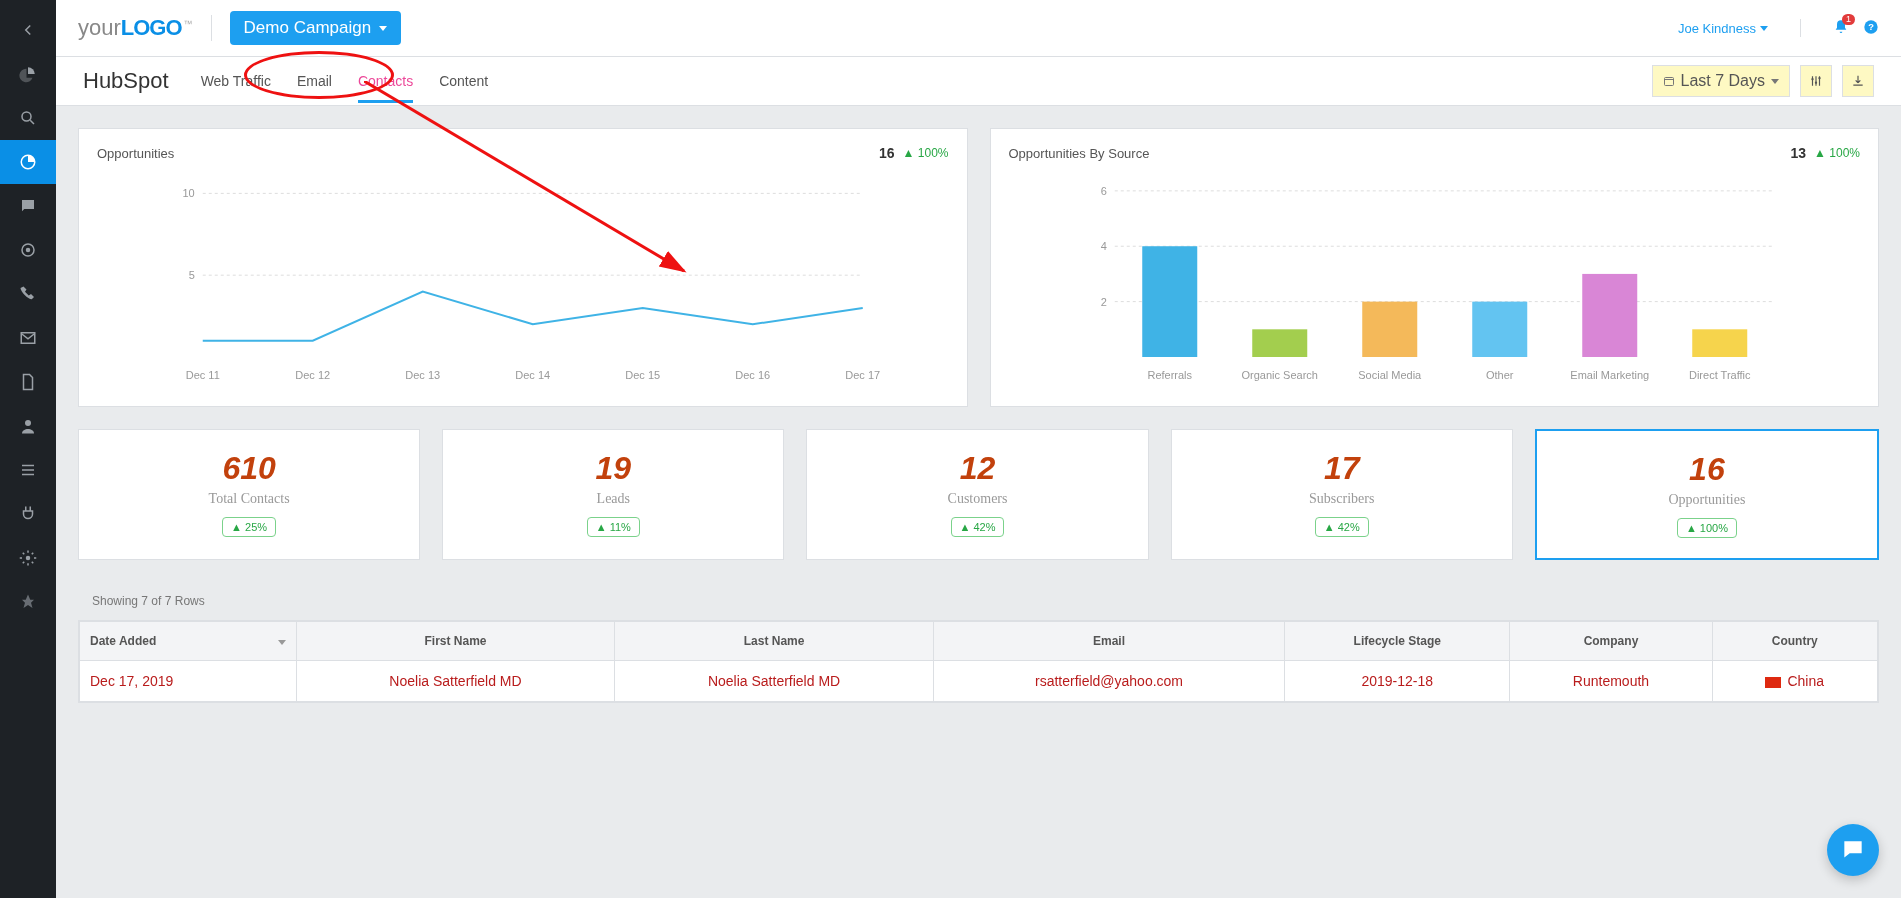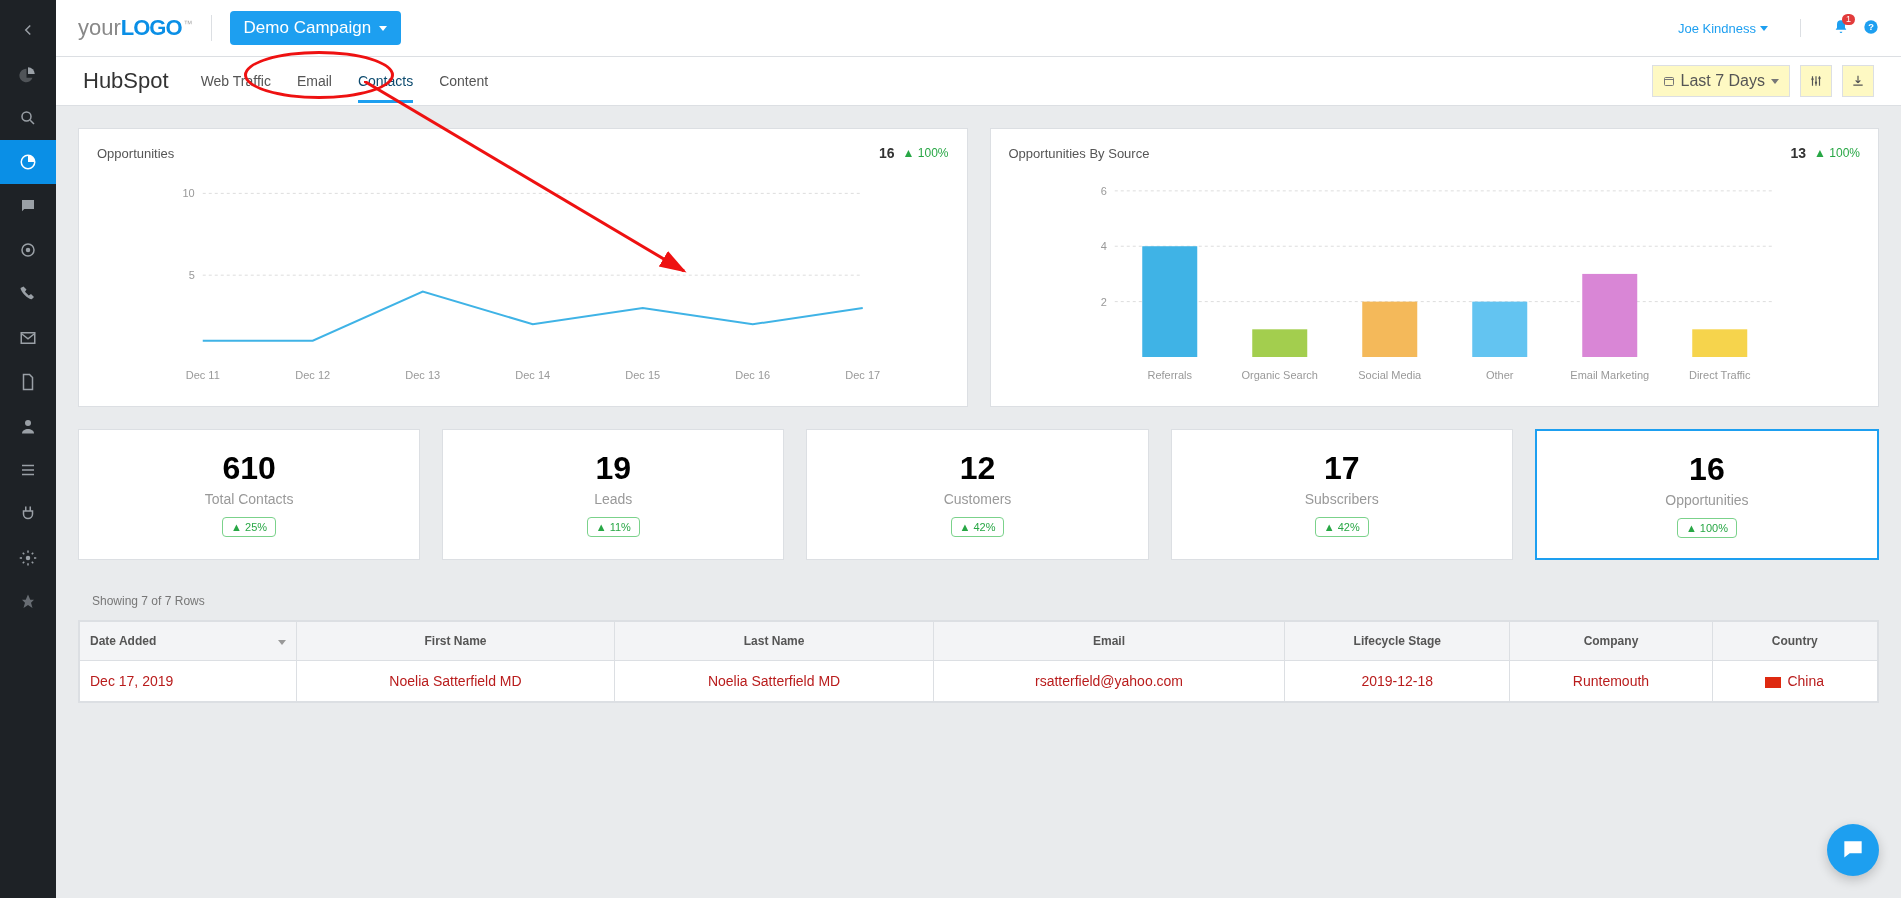--- a/index.html
+++ b/index.html
@@ -28,39 +28,39 @@
   .divider{width:1px;height:26px;background:var(--border);margin:0 18px;}
   .campaign-btn{background:#1d9ff0;color:#fff;border:none;border-radius:4px;padding:7px 14px;font-size:17px;display:flex;align-items:center;gap:8px;cursor:pointer;}
   .user-area{margin-left:auto;display:flex;align-items:center;gap:14px;}
   .user-name{color:#1d9ff0;font-size:13px;cursor:pointer;display:flex;align-items:center;gap:4px;}
   .bell-wrap{position:relative;cursor:pointer;}
   .badge{position:absolute;top:-5px;right:-6px;background:#e23b3b;color:#fff;border-radius:8px;font-size:9px;padding:1px 4px;line-height:1;}
   
   .subnav{margin-left:var(--sidebar-w);background:#fff;border-top:1px solid var(--border);border-bottom:1px solid var(--border);height:50px;display:flex;align-items:center;padding:0 27px;gap:26px;}
   .brand{font-size:22px;color:#333;margin-right:6px;}
   .tab{font-size:14px;color:#555;cursor:pointer;padding:14px 0;}
-  .tab.active{color:#0c4a6e;border-bottom:3px solid #1d9ff0;padding-bottom:11px;}
+  .tab.active{color:#ec4899;border-bottom:3px solid #1d9ff0;padding-bottom:11px;}
   .subnav-right{margin-left:auto;display:flex;gap:10px;}
   .outline-btn{background:#fef9c3;border:1px solid var(--border);border-radius:0;padding:6px 10px;font-size:16px;color:#555;display:flex;align-items:center;gap:6px;cursor:pointer;}
   
   .content{margin-left:var(--sidebar-w);padding:22px;display:flex;flex-direction:column;gap:22px;}
   .row{display:flex;gap:22px;}
   .panel{background:#fff;border:1px solid var(--border);padding:16px 18px;flex:1;}
   .panel-header{display:flex;align-items:center;margin-bottom:6px;}
   .panel-title{font-size:13px;color:#555;}
   .panel-metric{margin-left:auto;display:flex;align-items:center;gap:8px;}
   .metric-val{font-weight:700;color:#333;font-size:14px;}
   .metric-delta{color:var(--green);font-size:12px;}
   .chart{width:100%;}
   
   .kpis{display:flex;gap:22px;}
   .kpi{flex:1;background:#fff;border:1px solid var(--border);padding:20px 10px;text-align:center;}
   .kpi.selected{border:2px solid #1d9ff0;}
-  .kpi-val{font-size:32px;font-weight:700;color:#000000;}
-  .kpi-label{color:#999;font-size:14px;margin-top:4px;}
+  .kpi-val{font-size:32px;font-weight:700;color:#c2410c;font-style:italic;}
+  .kpi-label{color:#999;font-size:14px;margin-top:4px;font-family:Liberation Serif, serif;}
   .kpi-delta{display:inline-block;margin-top:10px;border:1px solid #7bd28b;border-radius:4px;color:#28a745;font-size:11px;padding:3px 8px;}
   
   .table-wrap{background:#fff;border:1px solid var(--border);}
   .table-caption{padding:12px 14px;color:#777;font-size:12px;background:var(--bg);border:none;}
   table{width:100%;border-collapse:collapse;}
   th{background:#f3f4f6;color:#555;font-weight:600;font-size:12px;text-align:center;padding:12px 10px;border:1px solid var(--border);}
   th:first-child{text-align:left;}
   td{padding:12px 10px;border:1px solid var(--border);font-size:14px;text-align:center;color:#b91c1c;}
   td:first-child{text-align:left;}
   .flag{display:inline-block;width:16px;height:11px;margin-right:6px;vertical-align:middle;}

